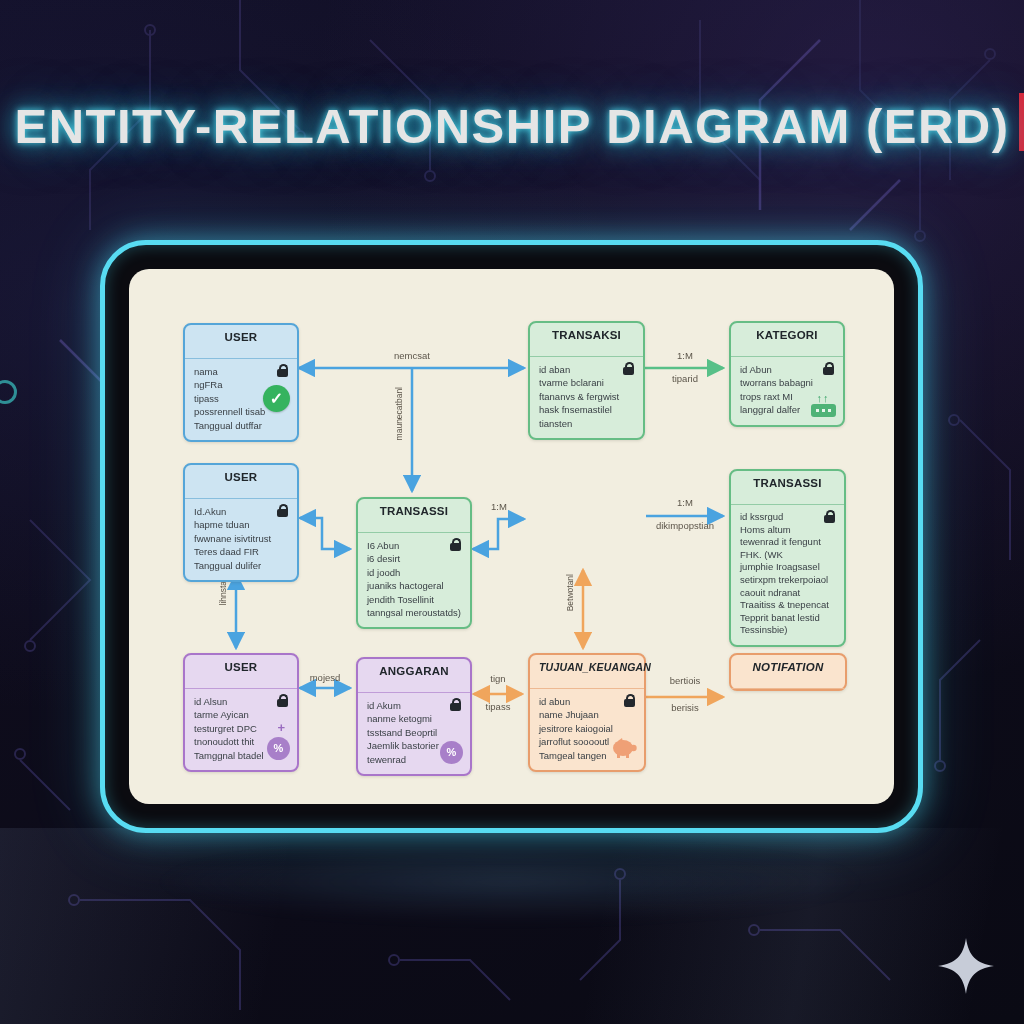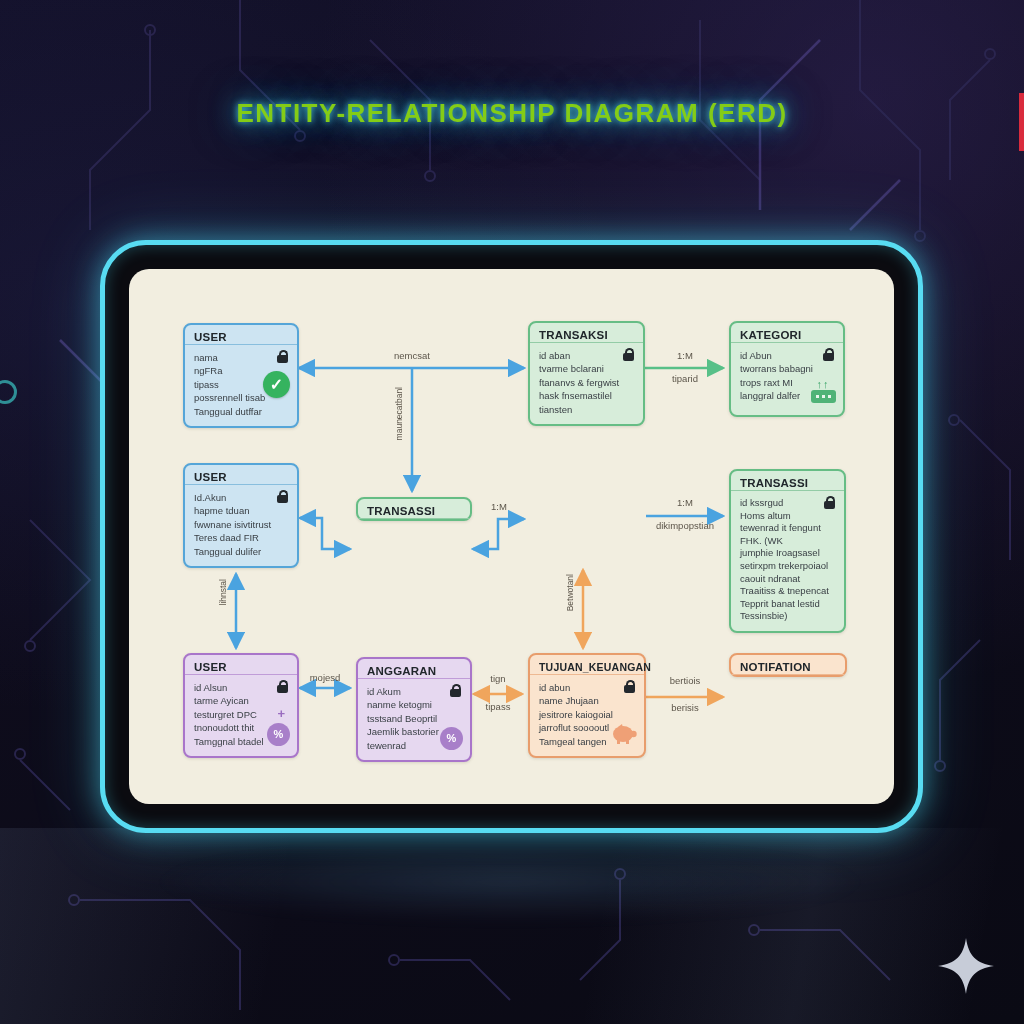--- a/index.html
+++ b/index.html
@@ -18,37 +18,37 @@
   .floor-light{position:absolute;left:0;top:828px;width:1024px;height:196px;
     background:linear-gradient(100deg, rgba(140,160,200,.12) 0%, transparent 28%, transparent 58%, rgba(140,160,200,.10) 78%, transparent 95%);}
   .reflection{position:absolute;left:150px;top:842px;width:720px;height:80px;border-radius:50%;
     background:radial-gradient(ellipse at center, rgba(110,170,210,.18), transparent 70%);filter:blur(7px);}
   .red-edge{position:absolute;right:0;top:93px;width:5px;height:58px;background:#d92b3d;}
   .teal-node{position:absolute;left:-7px;top:380px;width:18px;height:18px;border-radius:50%;
     border:3px solid #2f8f96;background:transparent;}
   .sparkle{position:absolute;left:938px;top:938px;width:56px;height:56px;}
   
   .page-title{position:absolute;left:0;top:98px;width:100%;text-align:center;
-    font-size:26px;font-weight:bold;letter-spacing:1.5px;color:#84cc16;
+    font-size:49px;font-weight:bold;letter-spacing:1.5px;color:#e5e5e5;
     text-shadow:0 0 7px #4ed9ec, 0 0 24px #2bb9d6, 0 0 48px rgba(40,180,210,.5);}
   
   .tablet{position:absolute;left:100px;top:240px;width:813px;height:583px;
     background:#0b0b10;border:5px solid #58dcf2;border-radius:46px;
     box-shadow:0 0 28px rgba(72,214,240,.55),0 0 70px rgba(72,214,240,.22), inset 0 0 16px rgba(72,214,240,.30);}
   .screen{position:absolute;left:24px;top:24px;right:24px;bottom:24px;
     background:#f2eee0;border-radius:20px;overflow:hidden;}
   
   .entity{position:absolute;border:2px solid;border-radius:8px;box-shadow:0 1px 3px rgba(60,60,40,.15);}
-  .e-head{font-weight:bold;font-size:11.5px;color:#20262b;padding:6px 9px 1px;border-bottom:1.5px solid;letter-spacing:.2px;}
+  .e-head{font-weight:bold;font-size:11.5px;color:#20262b;padding:6px 9px 15px;border-bottom:1.5px solid;letter-spacing:.2px;text-align:center;}
   .e-body{position:relative;padding:6px 9px 8px;font-size:9.5px;line-height:13.4px;color:#3a4046;}
   .blue{background:#cde4f2;border-color:#55a5d8;} .blue .e-head{border-color:#88bede;}
   .green{background:#d7edda;border-color:#66bd85;} .green .e-head{border-color:#93ccA6;}
   .yellow{background:#f7ebc6;border-color:#e0ba62;} .yellow .e-head{border-color:#e7cb8a;}
   .purple{background:#e6d8f0;border-color:#a975ca;} .purple .e-head{border-color:#c09cd8;}
-  .orange{background:#fae4ce;border-color:#e89d6c;} .orange .e-head{border-color:#eeb992;}
+  .orange{background:#fae4ce;border-color:#e89d6c;} .orange .e-head{border-color:#eeb992;font-style:italic;}
   
   .lock{position:absolute;right:9px;top:10px;width:11px;height:8px;background:#23282d;border-radius:2px;}
   .lock::before{content:"";position:absolute;top:-5px;left:1.5px;width:5px;height:5px;
     border:2px solid #23282d;border-bottom:none;border-radius:5px 5px 0 0;}
   .badge-check{position:absolute;right:7px;top:26px;width:27px;height:27px;border-radius:50%;
     background:#35b35f;color:#fff;font-size:16px;font-weight:bold;display:flex;align-items:center;justify-content:center;
     box-shadow:0 1px 2px rgba(0,0,0,.2);}
   .badge-pct{position:absolute;right:7px;bottom:10px;width:23px;height:23px;border-radius:50%;
     background:#a87fc9;color:#fff;font-size:11px;font-weight:bold;display:flex;align-items:center;justify-content:center;}
   .plus-ic{position:absolute;right:12px;top:32px;color:#9a6cc0;font-size:13px;font-weight:bold;}
@@ -204,20 +204,29 @@
         <div>Id.Akun</div>
         <div>hapme tduan</div>
         <div>fwwnane isivtitrust</div>
         <div>Teres daad FIR</div>
         <div>Tanggual dulifer</div>
       </div>
     </div>
 
     <div class="entity green" style="left:227px;top:228px;width:112px">
       <div class="e-head">TRANSASSI</div>
+      <div class="e-body">
+        <span class="lock"></span>
+        <div>I6 Abun</div>
+        <div>i6 desirt</div>
+        <div>id joodh</div>
+        <div>juaniks hactogeral</div>
+        <div>jendith Tosellinit</div>
+        <div>tanngsal meroustatds)</div>
+      </div>
     </div>
 
 
     <div class="entity green" style="left:600px;top:200px;width:113px">
       <div class="e-head">TRANSASSI</div>
       <div class="e-body" style="line-height:12.6px;">
         <span class="lock"></span>
         <div>id kssrgud</div>
         <div>Homs altum</div>
         <div>tewenrad it fengunt</div>

